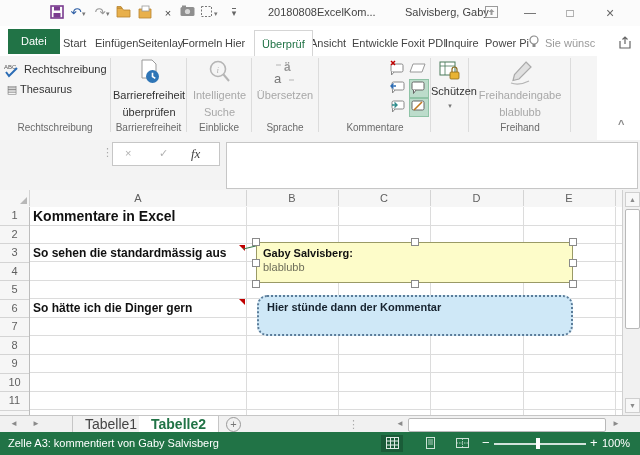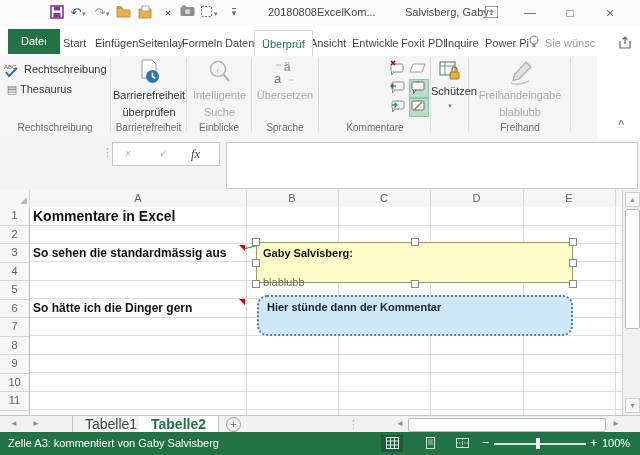--- a/index.html
+++ b/index.html
@@ -116,21 +116,21 @@
     <div class="winbtn" style="left:555px">□</div>
     <div class="winbtn" style="left:595px;font-size:14px">×</div>
   </div>
 
   <div class="abs" id="tabrow">
     <div class="rtab file" style="left:8px">Datei</div>
     <div class="rtab" style="left:56px">Start</div>
     <div class="rtab" style="left:88px">Einfügen</div>
     <div class="rtab" style="left:131px">Seitenlay</div>
     <div class="rtab" style="left:175px">Formeln</div>
-    <div class="rtab" style="left:218px">Daten</div>
+    <div class="rtab" style="left:218px">Hier</div>
     <div class="rtab" style="left:303px">Ansicht</div>
     <div class="rtab active" style="left:254px">Überprüf</div>
     <div class="rtab" style="left:345px">Entwickle</div>
     <div class="rtab" style="left:394px">Foxit PDI</div>
     <div class="rtab" style="left:438px">Inquire</div>
     <div class="rtab" style="left:478px">Power Pi</div>
     <div class="abs" style="left:528px;top:9px">
       <svg width="12" height="14" viewBox="0 0 12 14">
           <circle cx="6" cy="5" r="4" fill="none" stroke="#8a8a8a" stroke-width="1.2"></circle>
           <rect x="4.5" y="9" width="3" height="3" fill="#8a8a8a"></rect>
@@ -315,21 +315,21 @@
     <div class="celltxt" style="left:33px;top:39px;font-size:12px;font-weight:600">So sehen die standardmässig aus</div>
     <div class="celltxt" style="left:33px;top:94px;font-size:12px;font-weight:600">So hätte ich die Dinger gern</div>
   </div>
 
   <div class="redtri" style="left:239px;top:245px"></div>
   <div class="redtri" style="left:239px;top:299px"></div>
   <div class="abs" style="left:243px;top:247px;width:13px;height:1px;background:#3a7a4a;transform:rotate(-14deg)"></div>
 
   <div class="abs" id="cmt-yellow">
     <div style="font-weight:bold;color:#111">Gaby Salvisberg:</div>
-    <div style="color:#6e6e5a;margin-top:17px">blablubb</div>
+    <div style="color:#6e6e5a;margin-top:2px">blablubb</div>
   </div>
   <div class="handle" style="left:252px;top:238px"></div>
   <div class="handle" style="left:411px;top:238px"></div>
   <div class="handle" style="left:569px;top:238px"></div>
   <div class="handle" style="left:252px;top:259px"></div>
   <div class="handle" style="left:569px;top:259px"></div>
   <div class="handle" style="left:252px;top:280px"></div>
   <div class="handle" style="left:411px;top:280px"></div>
   <div class="handle" style="left:569px;top:280px"></div>
 

